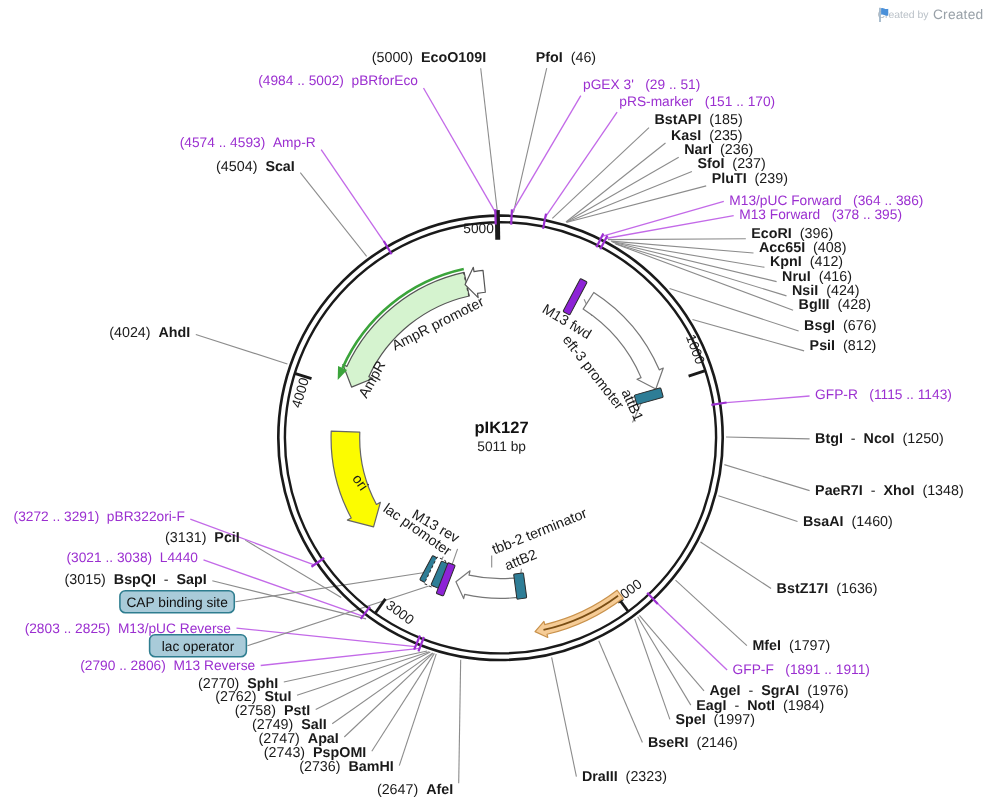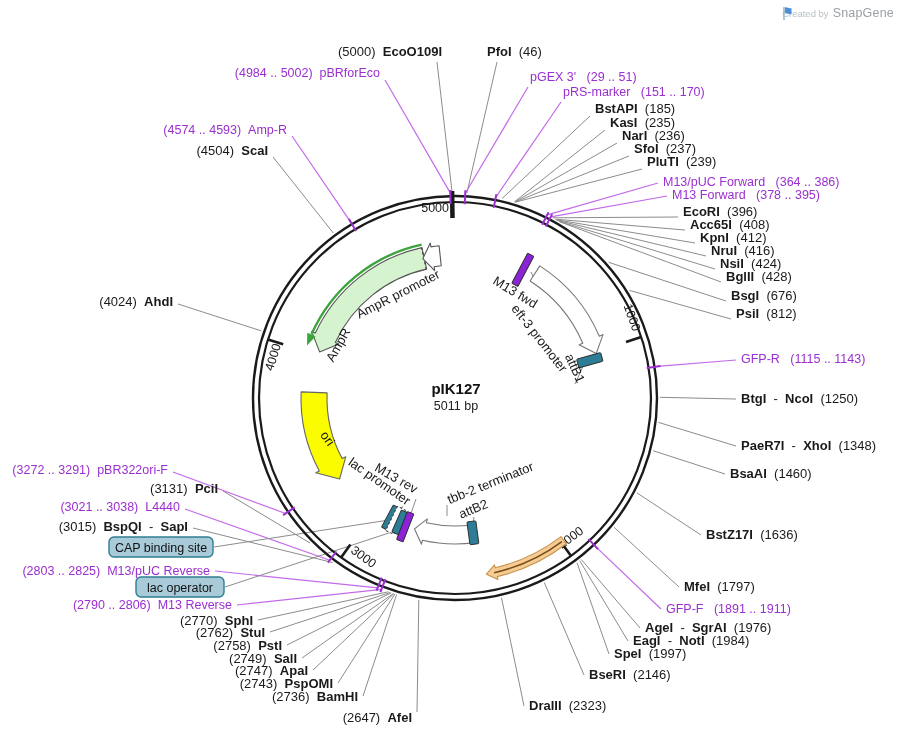--- a/index.html
+++ b/index.html
@@ -179,15 +179,15 @@
       <text x="180" y="591.5" text-anchor="middle" font-size="12.5" fill="#111111">lac operator</text>
       <text x="456" y="394" text-anchor="middle" font-size="15" font-weight="bold" fill="#111111">pIK127</text>
       <text x="456" y="410" text-anchor="middle" font-size="12.5" fill="#222222">5011 bp</text>
     </svg>
   <div class="watermark">
     <span class="wm-createdby">Created by</span>
     <svg width="12" height="15" viewBox="0 0 12 15">
       <path d="M2,1 L2,14" stroke="#9fb6c9" stroke-width="1.6"></path>
       <path d="M3,1.5 C5,0.5 6.5,3 9.5,2 L9.5,8 C6.5,9 5,6.5 3,7.5 Z" fill="#4a90d9"></path>
     </svg>
-    <span class="wm-brand">SnapGene</span>
+    <span class="wm-brand">Created</span>
   </div>
 </div>
 
 </body></html>

